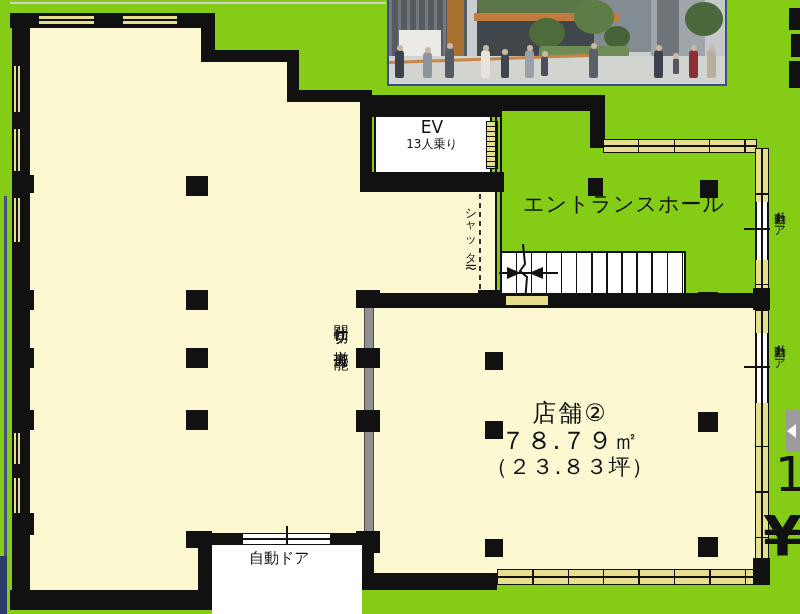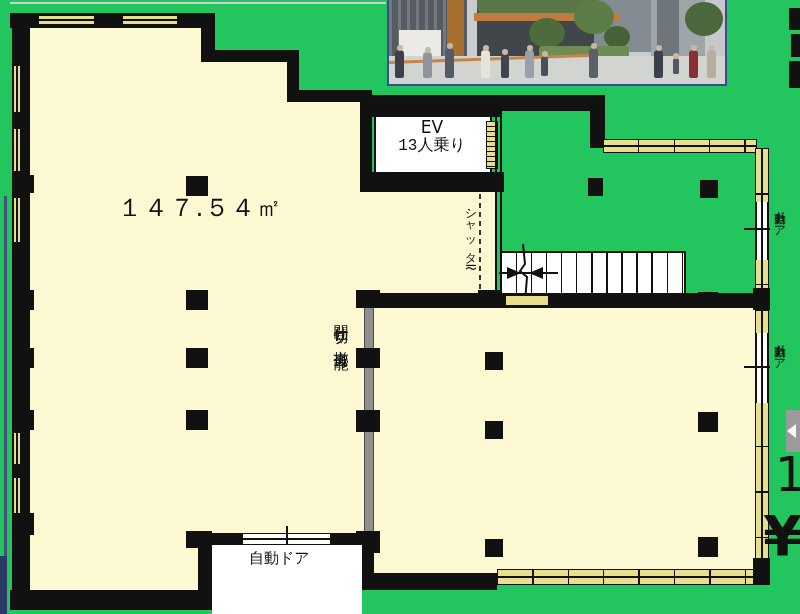--- a/index.html
+++ b/index.html
@@ -1,16 +1,16 @@
 <!DOCTYPE html>
 <html><head>
 <meta charset="utf-8">
 <style>
   html,body{margin:0;padding:0;background:#ffffff;font-family:"DejaVu Sans","Liberation Sans",sans-serif;}
-  #canvas{position:relative;width:800px;height:614px;background:#22c55e;overflow:hidden;}
+  #canvas{position:relative;width:800px;height:614px;background:#84cc16;overflow:hidden;}
   .a{position:absolute;}
   .w{position:absolute;background:#111;}
   .yl{position:absolute;background:#fbf8d2;}
   .gray{position:absolute;background:#909090;border-left:1px solid #4a4a4a;border-right:1px solid #4a4a4a;box-sizing:border-box;}
   
   .winh{position:absolute;background:#e8df8e;border:1.5px solid #111;box-sizing:border-box;
         background-image:linear-gradient(to bottom,transparent 0 45%,#111 45% 58%,transparent 58%),
         repeating-linear-gradient(to right,transparent 0 34px,#111 34px 35.5px);}
   .winv{position:absolute;background:#e8df8e;border:1.5px solid #111;box-sizing:border-box;
         background-image:linear-gradient(to right,transparent 0 42%,#111 42% 58%,transparent 58%),
@@ -118,23 +118,24 @@
   <div class="w" style="left:485px;top:421px;width:18px;height:18px;"></div>
   <div class="w" style="left:698px;top:412px;width:20px;height:20px;"></div>
   <div class="w" style="left:485px;top:539px;width:18px;height:18px;"></div>
   <div class="w" style="left:698px;top:537px;width:20px;height:20px;"></div>
 
   <div class="a" style="left:374px;top:115px;width:118px;height:59px;background:#fff;border:2px solid #111;box-sizing:border-box;"></div>
   <div class="evdoor" style="left:486px;top:121px;width:12px;height:48px;"></div>
   <div class="w" style="left:360px;top:172px;width:144px;height:20px;"></div>
   <div class="a jp" style="left:376px;top:117px;width:112px;text-align:center;">
     <div style="font-size:17px;line-height:1.2;">EV</div>
-    <div style="font-size:16px;line-height:1.2;font-family:Liberation Mono, monospace;">13人乗り</div>
-  </div>
-
+    <div style="font-size:12px;line-height:1.2;">13人乗り</div>
+  </div>
+
+  <div class="jp" style="left:523px;top:190px;font-size:21px;letter-spacing:1px;">エントランスホール</div>
 
   <div class="tick" style="left:495px;top:111px;width:2px;height:182px;"></div>
   <div class="tick" style="left:500px;top:111px;width:2px;height:140px;"></div>
   <div class="dash" style="left:479px;top:194px;height:99px;"></div>
   <div class="jp vrt" style="left:462px;top:200px;font-size:12px;letter-spacing:1px;">シャッター〜</div>
 
   <div class="stairs" style="left:500px;top:251px;width:186px;height:44px;"></div>
   <div class="tick" style="left:501px;top:272px;width:57px;height:2px;"></div>
   <svg class="a" style="left:497px;top:240px;" width="60" height="66" viewBox="0 0 60 66">
     <polyline points="26,4 28,24 23,31 30,37 28,62" stroke="#111" stroke-width="2" fill="none"></polyline>
@@ -154,21 +155,25 @@
   <div class="jp vrt" style="left:771px;top:336px;font-size:12px;">自動ドア</div>
 
   <div class="a" style="left:212px;top:545px;width:150px;height:69px;background:#fff;"></div>
   <div class="w" style="left:212px;top:533px;width:31px;height:12px;"></div>
   <div class="w" style="left:330px;top:533px;width:28px;height:12px;"></div>
   <div class="doorh" style="left:243px;top:533px;width:87px;height:12px;"></div>
   <div class="tick" style="left:286px;top:526px;width:2px;height:19px;"></div>
   <div class="jp" style="left:249px;top:549px;font-size:15px;">自動ドア</div>
 
   <div class="t-store jp" style="left:90px;top:194px;width:220px;">
-    <div class="m2">１４７.５４㎡</div>
+  </div>
+  <div class="t-store jp" style="left:460px;top:400px;width:220px;">
+    <div class="nm">店舗②</div>
+    <div class="m2">７８.７９㎡</div>
+    <div class="tb">（２３.８３坪）</div>
   </div>
   <div class="jp vrt" style="left:331px;top:313px;font-size:15px;letter-spacing:2px;">間仕切り撤去可能</div>
 
   <div class="a" style="left:786px;top:410px;width:14px;height:42px;background:#9b9b9b;"></div>
   <div class="a" style="left:787px;top:424px;width:0;height:0;border-top:7px solid transparent;border-bottom:7px solid transparent;border-right:9px solid #fff;"></div>
   <div class="jp" style="left:775px;top:450px;font-size:48px;line-height:1;">1</div>
   <div class="jp" style="left:763px;top:508px;font-size:56px;font-weight:700;line-height:1;">¥</div>
   <div class="w" style="left:789px;top:8px;width:11px;height:22px;"></div>
   <div class="w" style="left:791px;top:34px;width:9px;height:23px;"></div>
   <div class="w" style="left:789px;top:61px;width:11px;height:27px;"></div>

